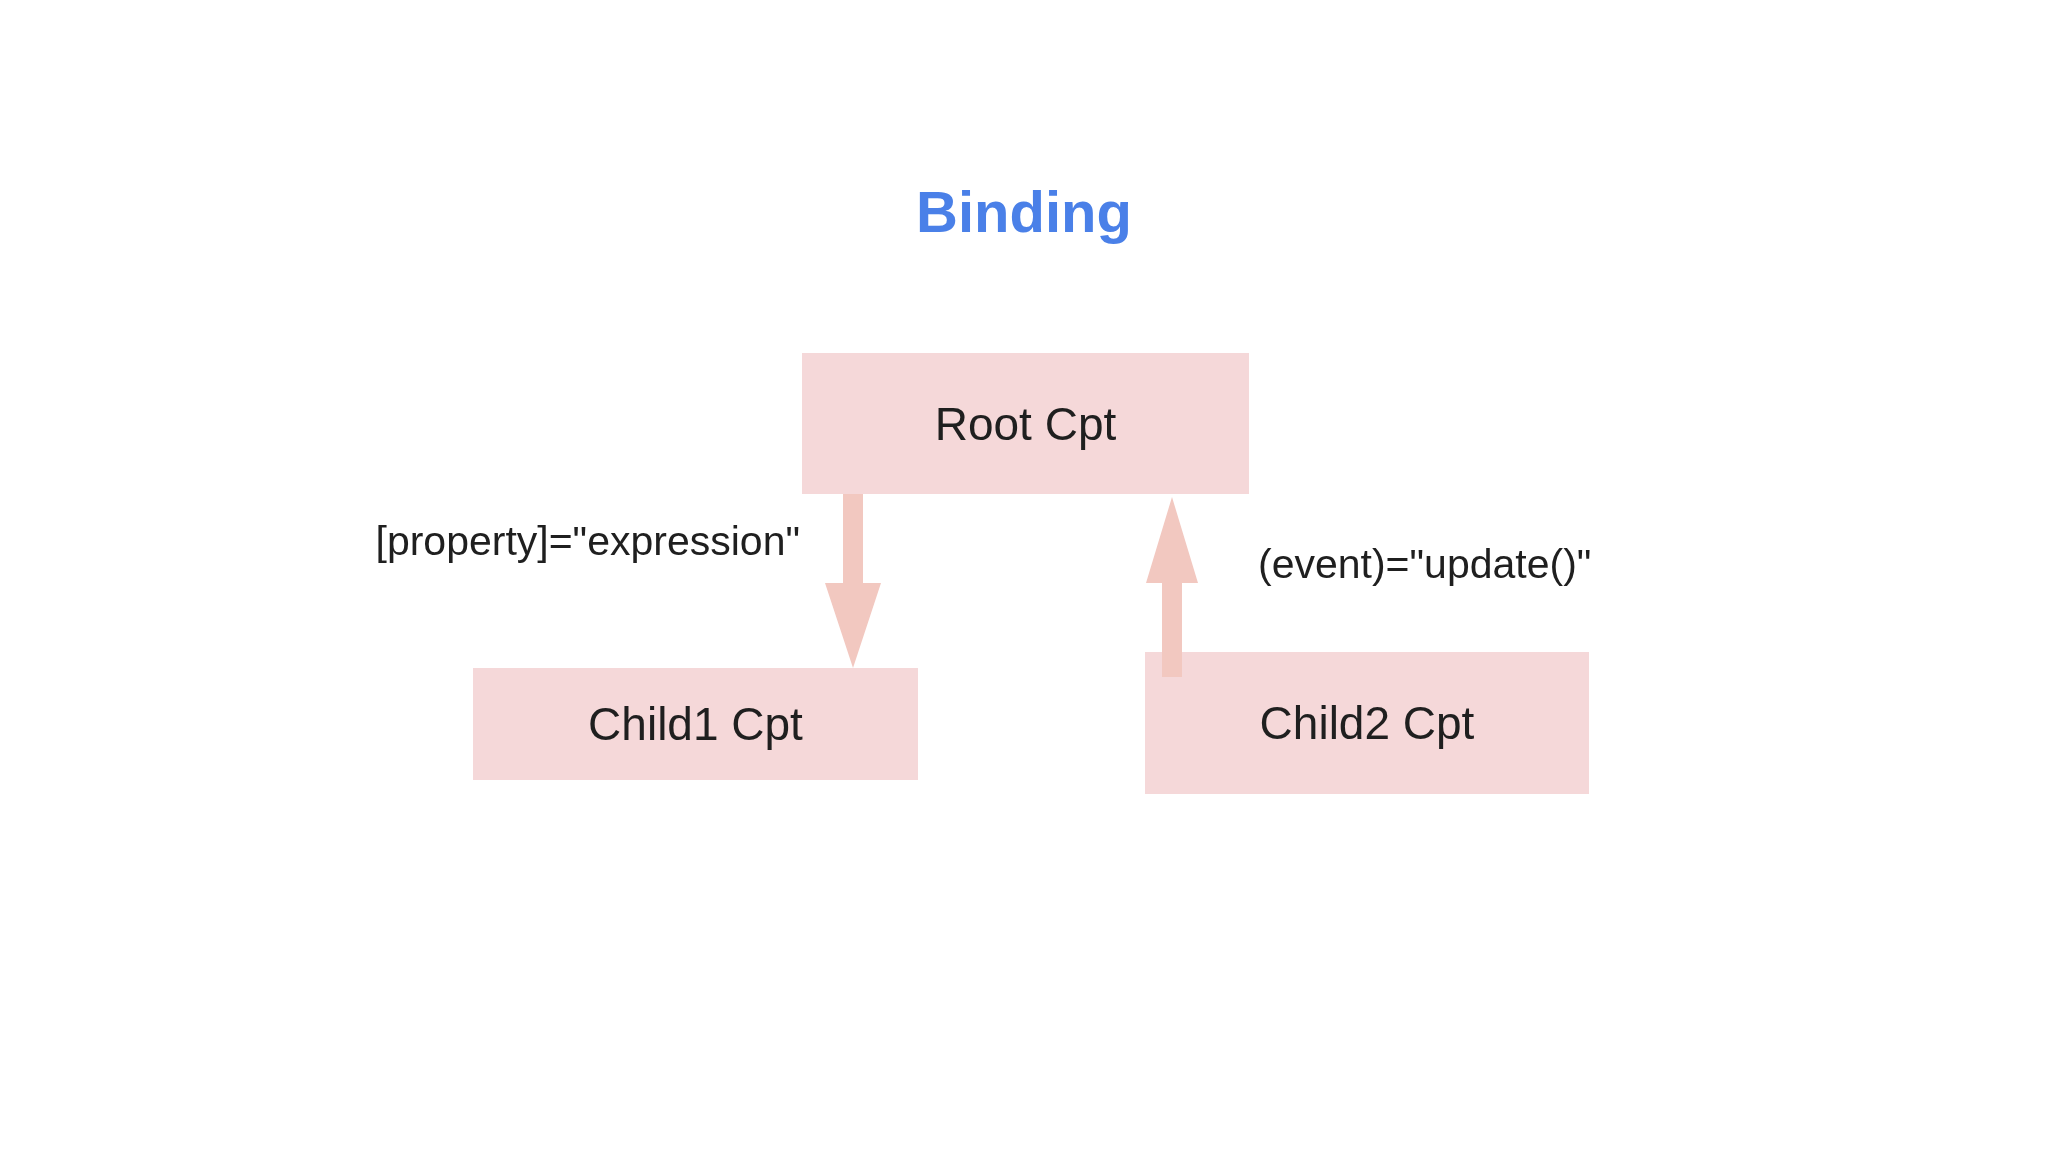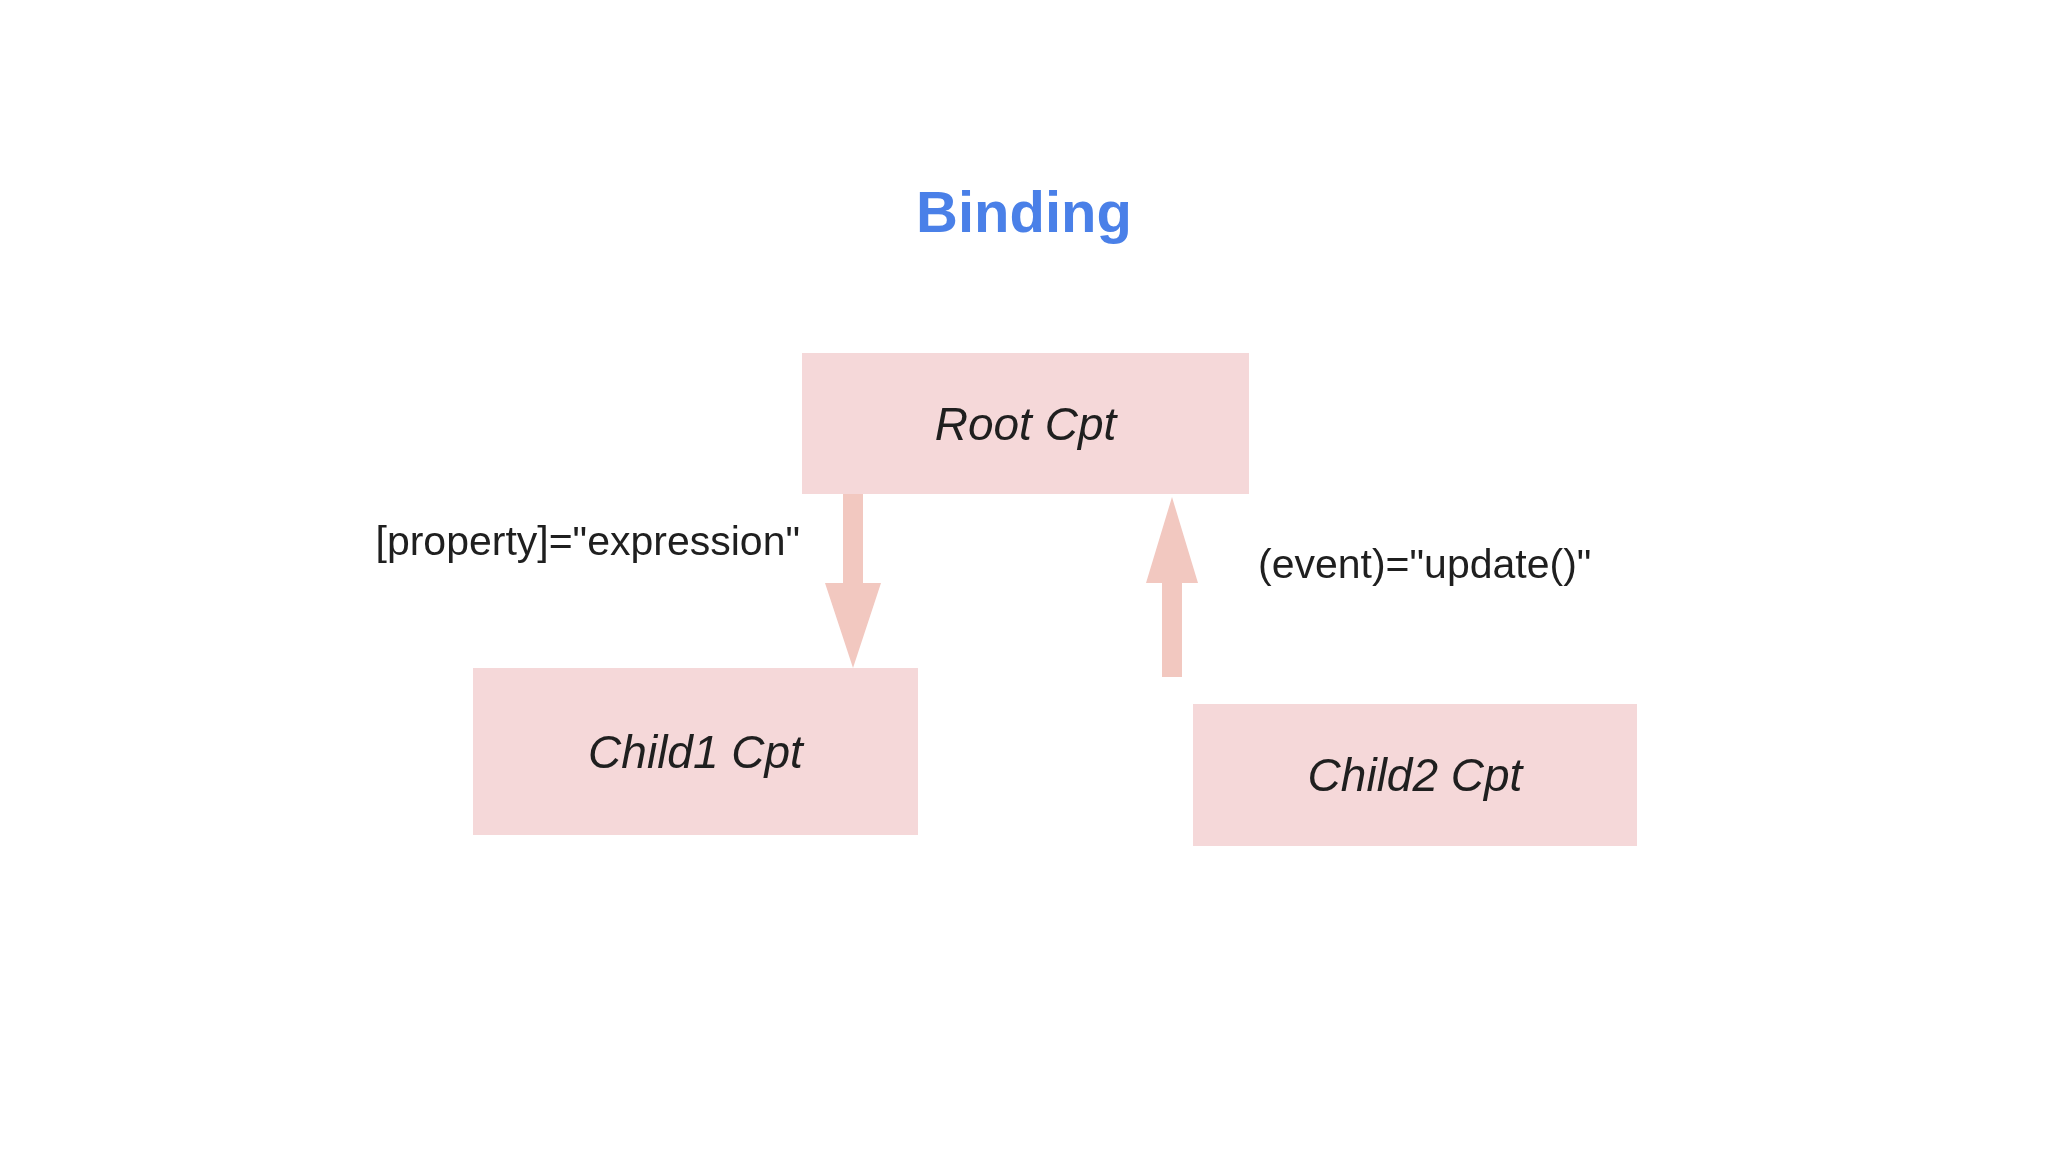--- a/index.html
+++ b/index.html
@@ -29,30 +29,29 @@
     font-weight: bold;
     color: var(--title-color);
     line-height: 1.1;
   }
   .node {
     position: absolute;
     background: var(--box-fill);
     display: flex;
     align-items: center;
     justify-content: center;
-    font-style: italic;
   }
   .node-label {
     font-size: 46px;
     color: var(--text-color);
     white-space: nowrap;
   }
   .node-root   { left: 802px;  top: 353px; width: 447px; height: 141px; }
-  .node-child1 { left: 473px;  top: 668px; width: 445px; height: 167px; }
-  .node-child2 { left: 1145px; top: 704px; width: 444px; height: 142px; margin-left: 48px; }
+  .node-child1 { left: 473px;  top: 668px; width: 445px; height: 112px; }
+  .node-child2 { left: 1145px; top: 652px; width: 444px; height: 142px; }
   .arrow { position: absolute; display: block; }
   .arrow polygon { fill: var(--arrow-fill); }
   .arrow-down { left: 820px;  top: 494px; }
   .arrow-up   { left: 1140px; top: 497px; }
   .edge-label {
     position: absolute;
     font-size: 41px;
     color: var(--text-color);
     white-space: nowrap;
     line-height: 1.15;

